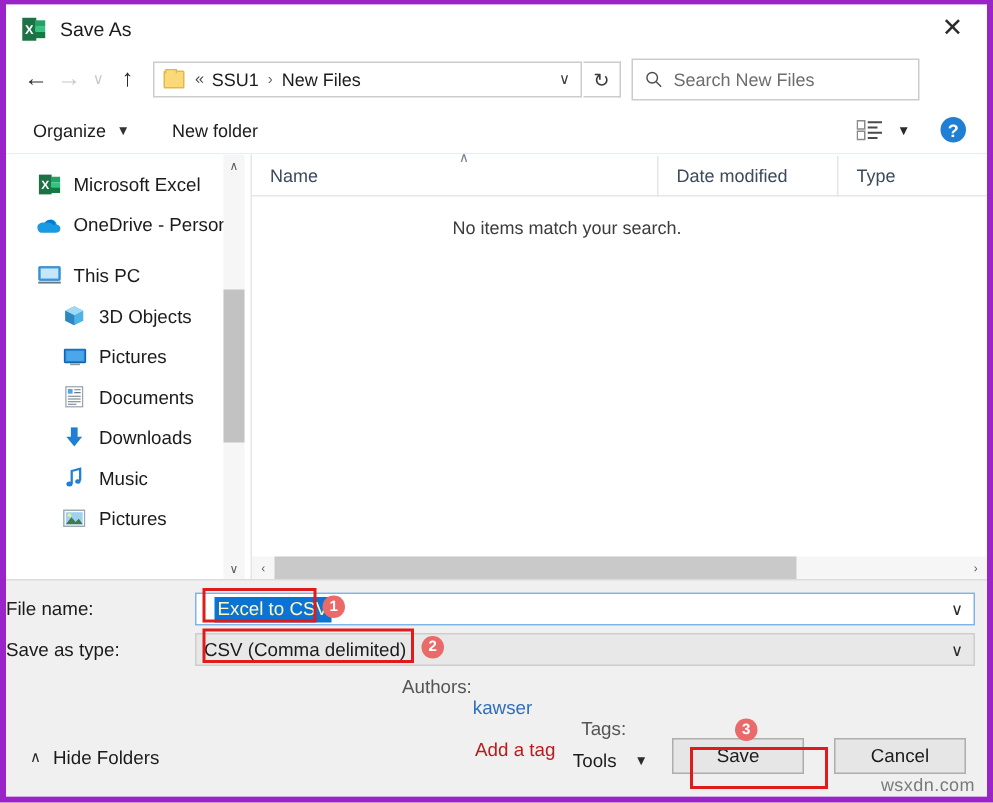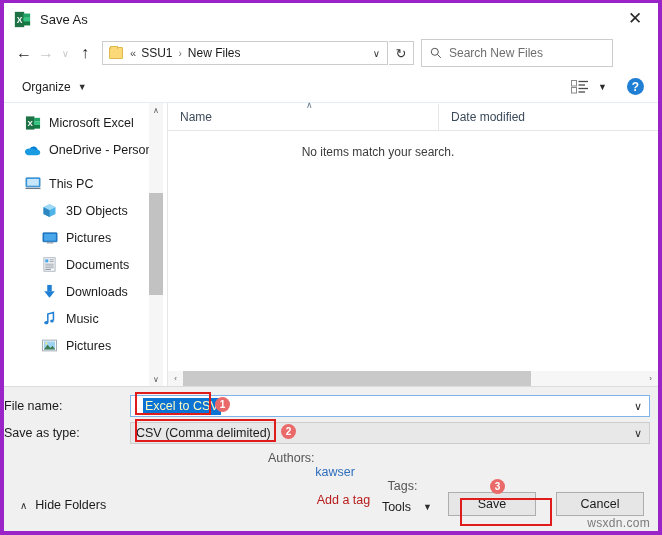--- a/index.html
+++ b/index.html
@@ -457,20 +457,21 @@
       </svg>
       <span class="ph">Search New Files</span>
     </div>
   </div>
 
   <div id="toolbar">
     <div id="tb-organize" class="tb-item">
       <span>Organize</span>
       <span class="caret">▼</span>
     </div>
+    <div id="tb-newfolder" class="tb-item">New folder</div>
 
     <svg id="tb-viewicon" viewBox="0 0 18 16">
       <rect x="0.5" y="1.5" width="5" height="5.5" fill="none" stroke="#8a8a8a" stroke-width="1"></rect>
       <rect x="0.5" y="8.5" width="5" height="5.5" fill="none" stroke="#8a8a8a" stroke-width="1"></rect>
       <line x1="7.5" y1="2.5" x2="17" y2="2.5" stroke="#4a4a4a" stroke-width="1.3"></line>
       <line x1="7.5" y1="6" x2="14" y2="6" stroke="#4a4a4a" stroke-width="1.3"></line>
       <line x1="7.5" y1="9.5" x2="17" y2="9.5" stroke="#4a4a4a" stroke-width="1.3"></line>
       <line x1="7.5" y1="13" x2="14" y2="13" stroke="#4a4a4a" stroke-width="1.3"></line>
     </svg>
     <span id="tb-viewcaret">▼</span>
@@ -596,20 +597,23 @@
 
     <div id="listpane">
       <div id="col-header">
         <div id="col-name" class="col">
           <span>Name</span>
           <span id="sort-caret">∧</span>
         </div>
         <div id="col-date" class="col">
           <span>Date modified</span>
         </div>
+        <div id="col-type" class="col">
+          <span>Type</span>
+        </div>
       </div>
 
       <div id="empty-msg">No items match your search.</div>
 
       <div id="hscroll">
         <div class="hb-arrow">‹</div>
         <div class="hb-track">
           <div class="hb-thumb"></div>
         </div>
         <div class="hb-arrow">›</div>

